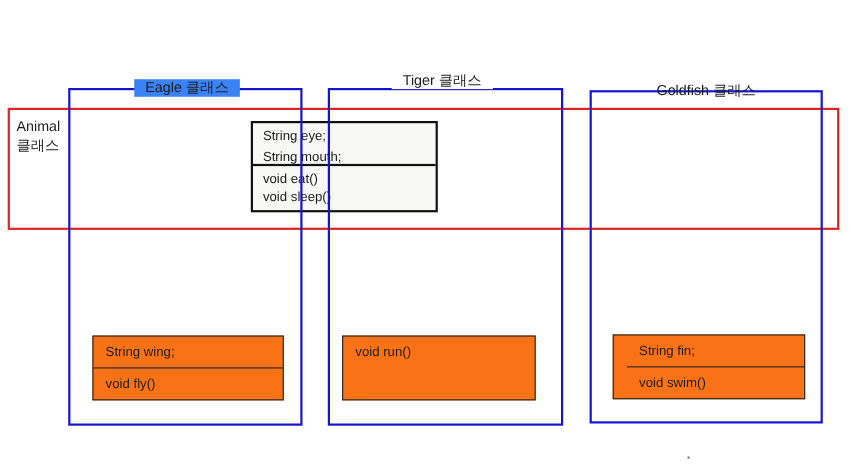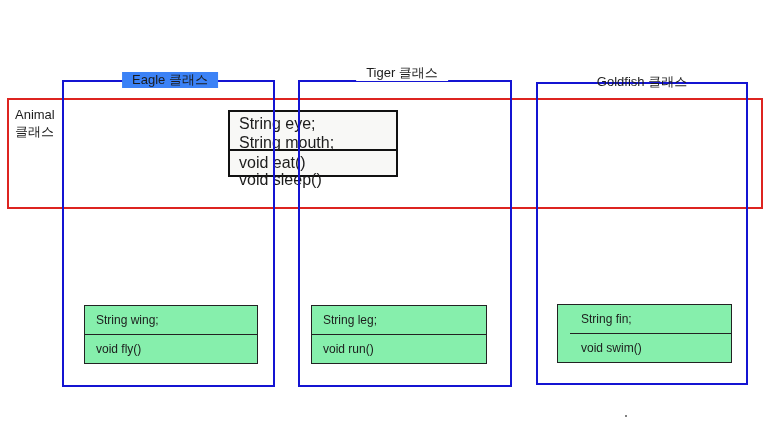--- a/index.html
+++ b/index.html
@@ -42,41 +42,41 @@
     transform: translateX(-50%);
     white-space: nowrap;
     z-index: 4;
   }
   .eagle-label    { left: 170px; top: 72px; background: #3b82f6; }
   .tiger-label    { left: 402px; top: 65px; background: #ffffff; }
   .goldfish-label { left: 642px; top: 74px; background: transparent; }
 
   
   .animal-members {
-    left: 228px; top: 110px; width: 170px; height: 67px;
+    left: 228px; top: 110px; width: 170px; height: 83px;
     background: #f8f8f6;
     border: 2px solid #111111;
     z-index: 2;
-    font-size: 16px;
+    font-size: 12px;
   }
   .animal-members .fields {
     height: 35px;
     padding: 2px 0 0 9px;
     line-height: 19px;
   }
   .animal-members .methods {
     border-top: 2px solid #111111;
     padding: 3px 0 0 9px;
     line-height: 17px;
   }
   .animal-members .mrow { position: relative; z-index: 5; }
 
   
   .member-box {
-    background: #86efac;
+    background: #f97316;
     border: 1px solid #222222;
     z-index: 3;
     font-size: 12px;
   }
   .eagle-members    { left: 84px;  top: 305px; width: 174px; height: 59px; }
   .tiger-members    { left: 311px; top: 305px; width: 176px; height: 59px; }
   .goldfish-members { left: 557px; top: 304px; width: 175px; height: 59px; padding-left: 12px; }
   .member-box .field-row {
     height: 28px; line-height: 28px;
     padding-left: 11px;
@@ -122,21 +122,20 @@
       <div class="mrow">void sleep()</div>
     </div>
   </div>
 
   <div class="abs member-box eagle-members">
     <div class="field-row">String wing;</div>
     <div class="method-row">void fly()</div>
   </div>
 
   <div class="abs member-box tiger-members">
-    <div class="field-row">String leg;</div>
     <div class="method-row">void run()</div>
   </div>
 
   <div class="abs member-box goldfish-members">
     <div class="field-row">String fin;</div>
     <div class="method-row">void swim()</div>
   </div>
 
   <div class="abs artifact-dot"></div>
 

